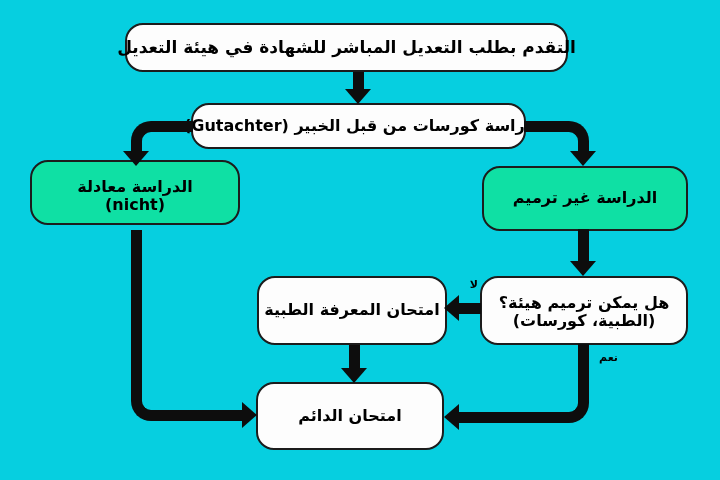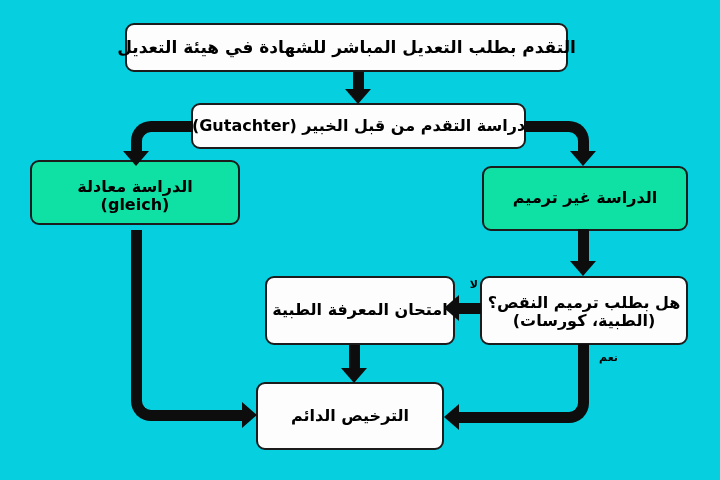--- a/index.html
+++ b/index.html
@@ -17,21 +17,21 @@
     font-family:"DejaVu Sans","Liberation Sans",sans-serif;
     color:var(--text);
   }
   .stage{position:relative;width:720px;height:480px;background:var(--bg)}
 
   
   .node{
     position:absolute;
     background:var(--node-fill);
     border:2px solid var(--border);
-    border-radius:9px;
+    border-radius:18px;
     display:flex;
     flex-direction:column;
     align-items:center;
     justify-content:space-evenly;
     text-align:right;
     direction:rtl;
     font-weight:700;
     font-size:16px;
     line-height:1.15;
     padding:16px 6px;
@@ -66,43 +66,43 @@
 </head>
 <body>
 
 <div class="stage">
 
   <div class="node single top-node" style="left:125px;top:23px;width:443px;height:49px">
     <span class="ln">التقدم بطلب التعديل المباشر للشهادة في هيئة التعديل</span>
   </div>
 
   <div class="node single" style="left:191px;top:103px;width:335px;height:46px">
-    <span class="ln">دراسة التقدم من قبل الخبير (Gutachter)</span>
+    <span class="ln">دراسة كورسات من قبل الخبير (Gutachter)</span>
   </div>
 
   <div class="node green" style="left:30px;top:160px;width:210px;height:65px">
     <span class="ln">الدراسة معادلة</span>
-    <span class="ln">(gleich)</span>
+    <span class="ln">(nicht)</span>
   </div>
 
   <div class="node green" style="left:482px;top:166px;width:206px;height:65px">
     <span class="ln">الدراسة غير ترميم</span>
   </div>
 
   <div class="node" style="left:480px;top:276px;width:208px;height:69px">
-    <span class="ln">هل بطلب ترميم النقص؟</span>
+    <span class="ln">هل يمكن ترميم هيئة؟</span>
     <span class="ln">(الطبية، كورسات)</span>
   </div>
 
-  <div class="node" style="left:265px;top:276px;width:190px;height:69px">
+  <div class="node" style="left:257px;top:276px;width:190px;height:69px">
     <span class="ln">امتحان المعرفة الطبية</span>
   </div>
 
   <div class="node" style="left:256px;top:382px;width:188px;height:68px">
-    <span class="ln">الترخيص الدائم</span>
+    <span class="ln">امتحان الدائم</span>
   </div>
 
   <div class="seg-v" style="left:353px;top:72px;height:18px"></div>
   <div class="head down" style="left:345px;top:89px"></div>
 
   <div class="elbow tl" style="left:131px;top:121px;width:62px;height:32px"></div>
   <div class="head down" style="left:123px;top:151px"></div>
 
   <div class="elbow tr" style="left:524px;top:121px;width:65px;height:32px"></div>
   <div class="head down" style="left:570px;top:151px"></div>

